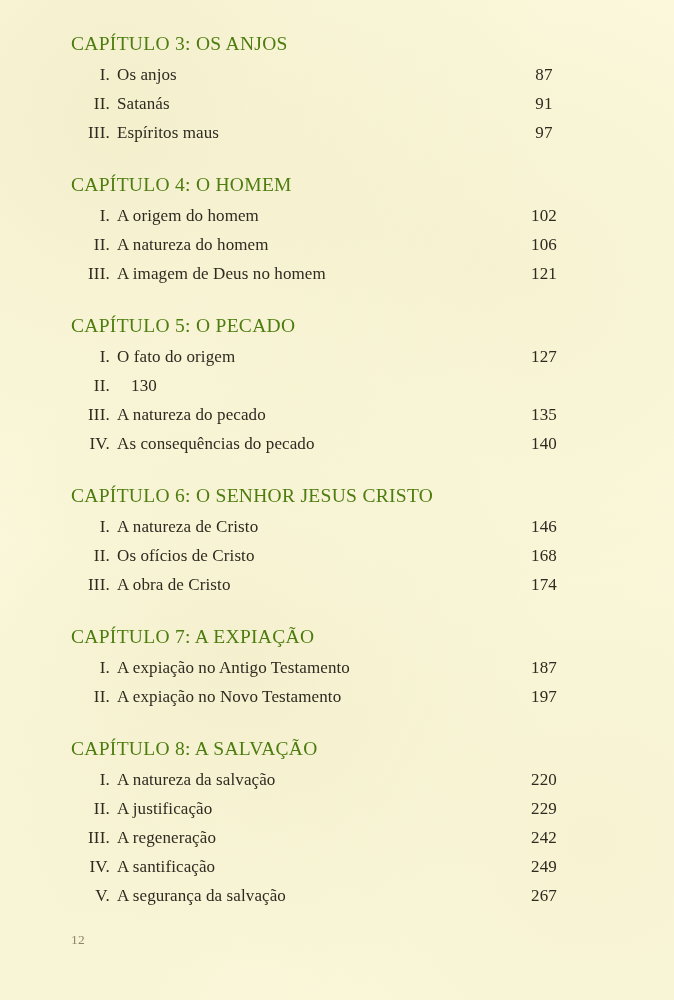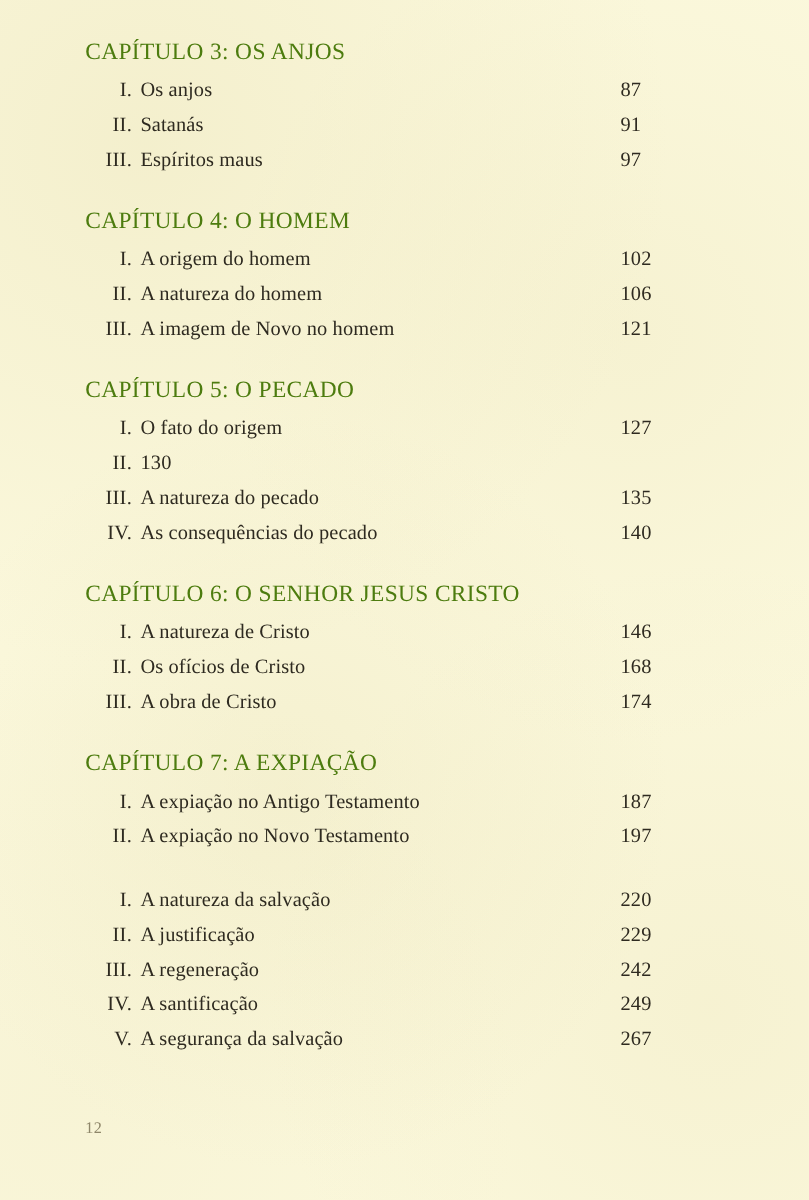--- a/index.html
+++ b/index.html
@@ -63,21 +63,21 @@
     letter-spacing: 0.2px;
   }
   .entry-title {
     flex: 1 1 auto;
     white-space: nowrap;
     letter-spacing: 0.1px;
   }
   .entry-page {
     flex: 0 0 auto;
     width: 54px;
-    text-align: left;
+    text-align: center;
     letter-spacing: 0.2px;
   }
   .folio {
     position: absolute;
     left: 71px;
     top: 932px;
     font-size: 13.5px;
     color: #8e8669;
     letter-spacing: 0.3px;
   }
@@ -113,21 +113,21 @@
         <span class="entry-title">A origem do homem</span>
         <span class="entry-page">102</span>
       </div>
       <div class="entry">
         <span class="entry-numeral">II.</span>
         <span class="entry-title">A natureza do homem</span>
         <span class="entry-page">106</span>
       </div>
       <div class="entry">
         <span class="entry-numeral">III.</span>
-        <span class="entry-title">A imagem de Novo no homem</span>
+        <span class="entry-title">A imagem de Deus no homem</span>
         <span class="entry-page">121</span>
       </div>
     </div>
     <div class="chapter-block">
       <div class="chapter-heading">CAPÍTULO 5: O PECADO</div>
       <div class="entry">
         <span class="entry-numeral">I.</span>
         <span class="entry-title">O fato do origem</span>
         <span class="entry-page">127</span>
       </div>
@@ -171,20 +171,21 @@
         <span class="entry-title">A expiação no Antigo Testamento</span>
         <span class="entry-page">187</span>
       </div>
       <div class="entry">
         <span class="entry-numeral">II.</span>
         <span class="entry-title">A expiação no Novo Testamento</span>
         <span class="entry-page">197</span>
       </div>
     </div>
     <div class="chapter-block">
+      <div class="chapter-heading">CAPÍTULO 8: A SALVAÇÃO</div>
       <div class="entry">
         <span class="entry-numeral">I.</span>
         <span class="entry-title">A natureza da salvação</span>
         <span class="entry-page">220</span>
       </div>
       <div class="entry">
         <span class="entry-numeral">II.</span>
         <span class="entry-title">A justificação</span>
         <span class="entry-page">229</span>
       </div>

